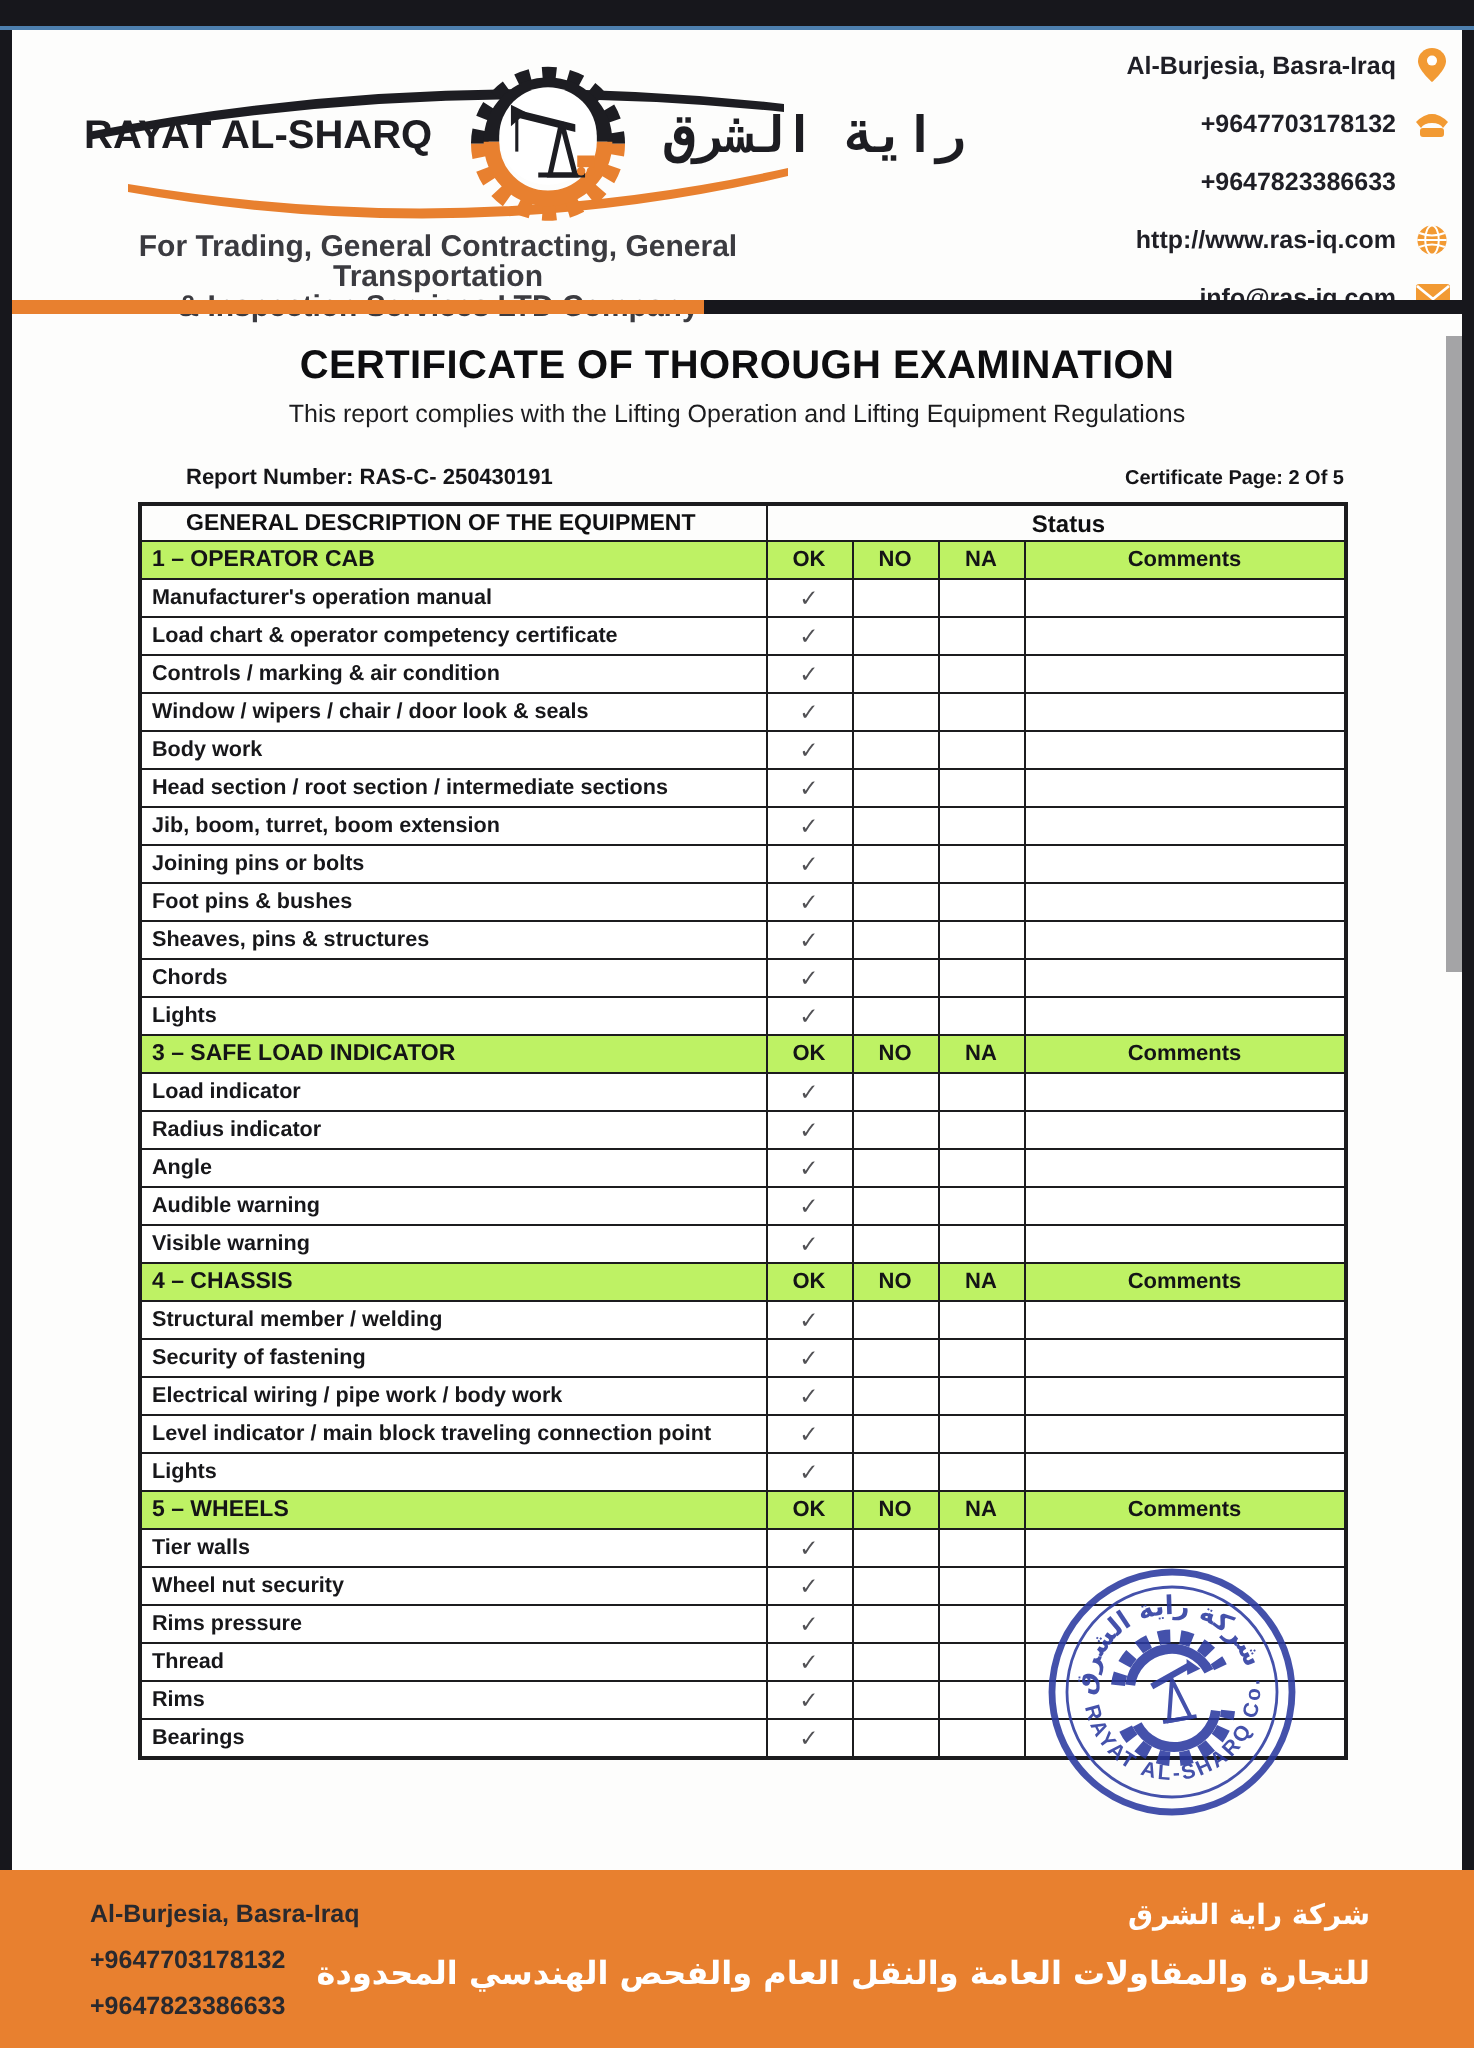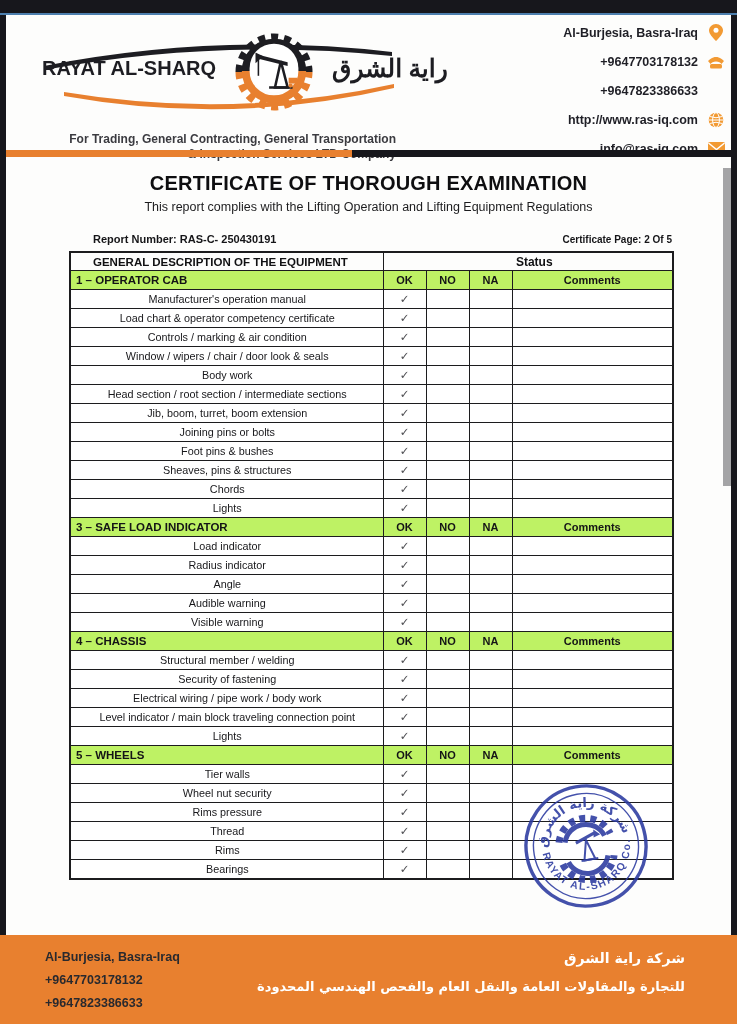--- a/index.html
+++ b/index.html
@@ -12,23 +12,23 @@
   .topbar { position:absolute; left:0; top:0; width:737px; height:15px; background:#17171c; border-bottom:2px solid #4d7fae; box-sizing:border-box; }
   .border-left  { position:absolute; left:0;  top:15px; width:6px; height:920px; background:#17171c; }
   .border-right { position:absolute; right:0; top:15px; width:6px; height:920px; background:#17171c; }
   .scroll-thumb { position:absolute; right:6px; top:168px; width:8px; height:318px; background:#a4a4a6; }
 
   
   .logo-block { position:absolute; left:42px; top:20px; width:354px; }
   .logo-row { position:relative; height:96px; display:flex; align-items:center; gap:19px; }
   .swooshes { position:absolute; inset:0; z-index:0; }
   .logo-en { position:relative; z-index:1; font-size:20px; font-weight:bold; color:#1d1d22; white-space:nowrap; }
-  .logo-ar { position:relative; z-index:1; font-size:25px; font-weight:bold; color:#1d1d22; font-family:Liberation Serif, serif; white-space:nowrap; }
+  .logo-ar { position:relative; z-index:1; font-size:25px; font-weight:bold; color:#1d1d22; font-family:Liberation Mono, monospace; white-space:nowrap; }
   .gear-wrap { position:relative; z-index:1; width:78px; height:96px; flex:0 0 auto; }
-  .tagline { text-align:right; font-size:12px; font-weight:bold; color:#3b3b40; line-height:15px; margin-top:16px; }
+  .tagline { text-align:center; font-size:15px; font-weight:bold; color:#3b3b40; line-height:15px; margin-top:0; }
 
   
   .contacts { position:absolute; right:12px; top:18px; width:265px; }
   .contact-row { display:flex; align-items:center; justify-content:flex-end; height:29px; }
   .contact-text { font-size:12.5px; font-weight:bold; color:#1f1f26; }
   .contact-icon { width:18px; height:18px; margin-left:9px; flex:0 0 auto; display:flex; align-items:center; justify-content:center; }
   .contact-icon.empty { visibility:hidden; }
 
   
   .divider { position:absolute; left:6px; top:150px; width:725px; height:7px; display:flex; }
@@ -46,33 +46,33 @@
 
   
   table.doc-table { position:absolute; left:69px; top:251px; width:603px; border-collapse:collapse; table-layout:fixed; border:2px solid #1c1c1e; }
   .doc-table th, .doc-table td { border:1px solid #1c1c1e; overflow:hidden; }
   .desc-h { height:17px; font-size:11.5px; font-weight:bold; text-align:left; padding:0 0 0 22px; color:#101012; }
   .status-h { font-size:12px; font-weight:bold; text-align:center; color:#101012;padding-left:14px; }
   .section-row td { background:#bef264; height:16px; }
   .sec-title { font-size:11.5px; font-weight:bold; text-align:left; padding:0 0 0 5px; color:#141416; }
   .sec-col { font-size:11px; font-weight:bold; text-align:center; color:#141416; }
   tr.item-row td { height:16px; background:#fff; }
-  .label-cell { font-size:10.8px; font-weight:normal; color:#17171a; text-align:center; padding:1px 4px 1px 5px; line-height:13px; }
+  .label-cell { font-size:10.8px; font-weight:bold; color:#17171a; text-align:left; padding:1px 4px 1px 5px; line-height:13px; }
   .check-cell { text-align:center; font-size:11.5px; color:#515155; font-family:"DejaVu Sans", sans-serif; }
   .comments-cell { font-size:10.8px; }
 
   
   .stamp { position:absolute; left:521px; top:781px; width:130px; height:130px; opacity:.88; pointer-events:none; z-index:5; }
 
   
   .footer { position:absolute; left:0; bottom:0; width:737px; height:89px; background:#e8802f; }
   .footer-left { position:absolute; left:45px; top:11px; font-size:12.5px; font-weight:bold; color:#29292e; line-height:23px; }
   .footer-right { position:absolute; right:52px; top:8px; text-align:right; direction:rtl; color:#ffffff; font-weight:bold; font-family:"DejaVu Sans", sans-serif; }
   .footer-right .ar1 { font-size:14px; line-height:30px; }
-  .footer-right .ar2 { font-size:13px; line-height:28px; }
+  .footer-right .ar2 { font-size:16px; line-height:28px; }
 </style>
 </head>
 <body>
 
 <div class="page">
 
   <div class="topbar"></div>
   <div class="border-left"></div>
   <div class="border-right"></div>
   <div class="scroll-thumb"></div>

